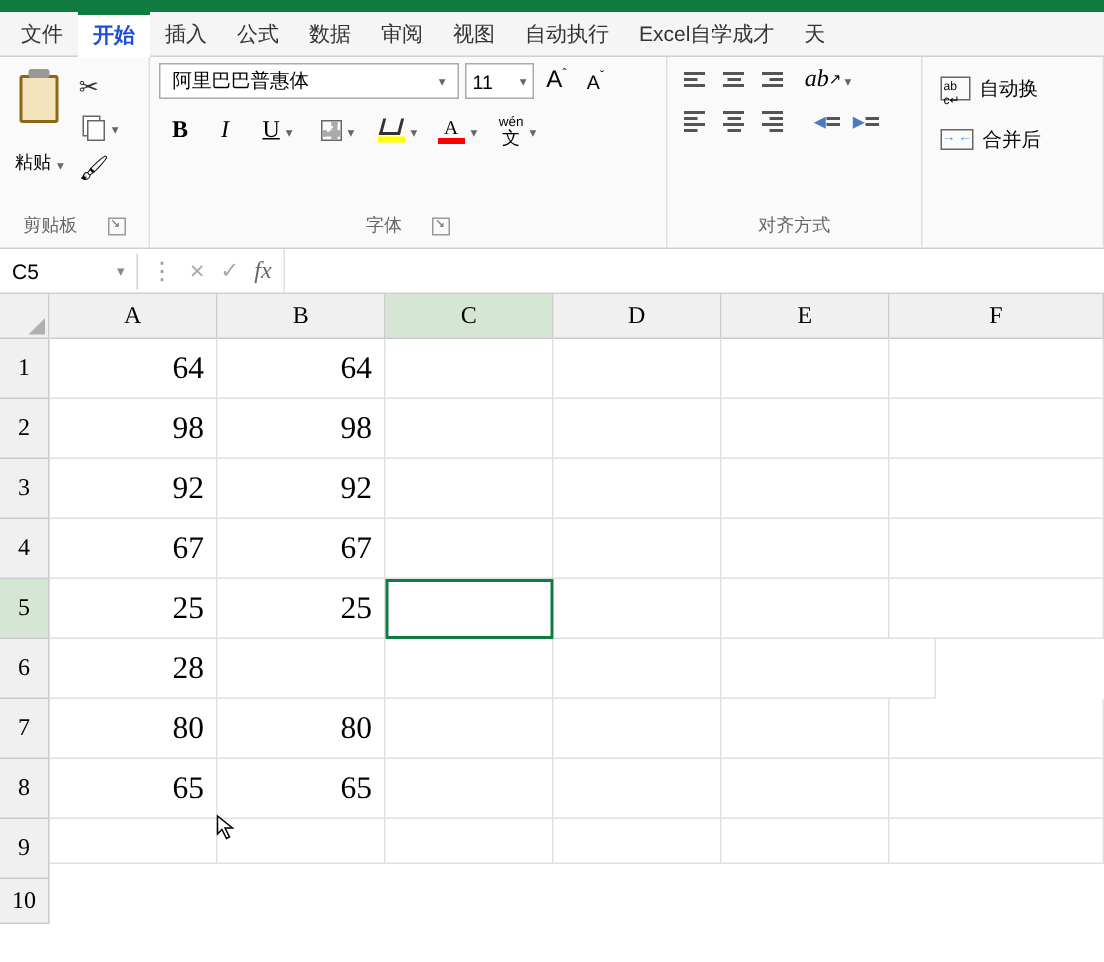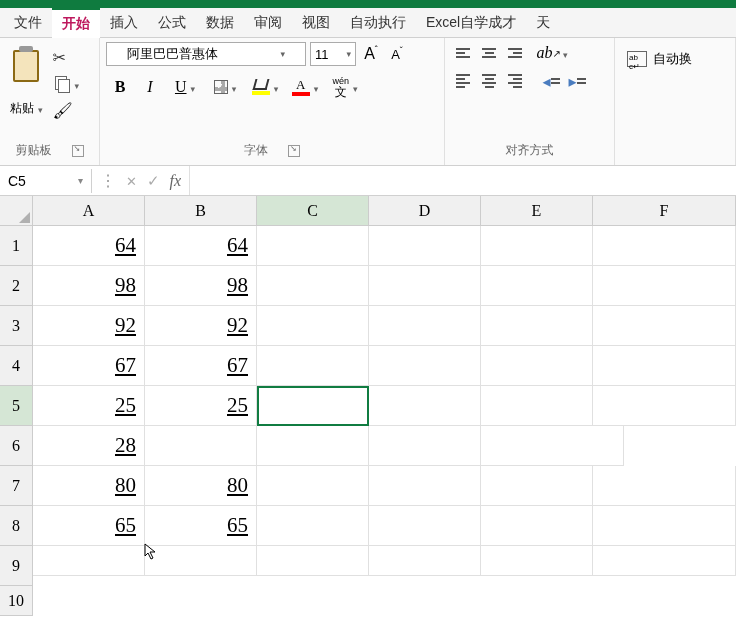--- a/index.html
+++ b/index.html
@@ -28,21 +28,21 @@
   padding-left: 4px;
   font-size: 14px;
   color: #333;
 }
 .menubar .tab {
   padding: 5px 10px;
   cursor: pointer;
 }
 .menubar .tab.active {
   background: #fff;
-  color: #be185d;
+  color: #1d4ed8;
   font-weight: bold;
   border-top: 2px solid #0f7b3f;
 }
 .ribbon {
   background: #fafafa;
   border-bottom: 1px solid #d0d0d0;
   display: flex;
   height: 128px;
 }
 .ribbon-group {
@@ -177,21 +177,21 @@
   gap: 4px;
   align-items: center;
   margin-bottom: 8px;
 }
 .font-name-select {
   width: 200px;
   height: 24px;
   border: 1px solid #ababab;
   background: #fff;
   font-size: 13px;
-  padding: 2px 20px;
+  padding: 2px 8px;
   display: flex;
   align-items: center;
   justify-content: space-between;
 }
 .font-size-select {
   width: 46px;
   height: 24px;
   border: 1px solid #ababab;
   background: #fff;
   font-size: 13px;
@@ -487,21 +487,20 @@
 .row-header.active {
   background: #d5e6d5;
 }
 .cells {
   position: absolute;
   left: 33px;
   top: 30px;
 }
 .cell-row {
   display: flex;
-  text-decoration: underline;
 }
 .cell {
   width: 112px;
   height: 40px;
   border-right: 1px solid #e0e0e0;
   border-bottom: 1px solid #e0e0e0;
   padding: 2px 8px;
   font-size: 21px;
   font-family: "SimSun", serif;
   text-align: right;
@@ -713,20 +712,24 @@
       <span>对齐方式</span>
     </div>
   </div>
 
   <div class="ribbon-group wrap-group">
     <div class="ribbon-group-body" style="flex-direction:column;gap:8px;padding-top:4px;">
       <div class="wrap-btn">
         <div class="wrap-icon-box">ab<br>c↵</div>
         <span>自动换</span>
       </div>
+      <div class="merge-btn">
+        <div class="merge-icon-box"></div>
+        <span>合并后</span>
+      </div>
     </div>
     <div class="ribbon-group-label"></div>
   </div>
 </div>
 
 <div class="formula-bar-row">
   <div class="name-box">
     <span>C5</span>
     <span class="name-box-caret">▾</span>
   </div>

